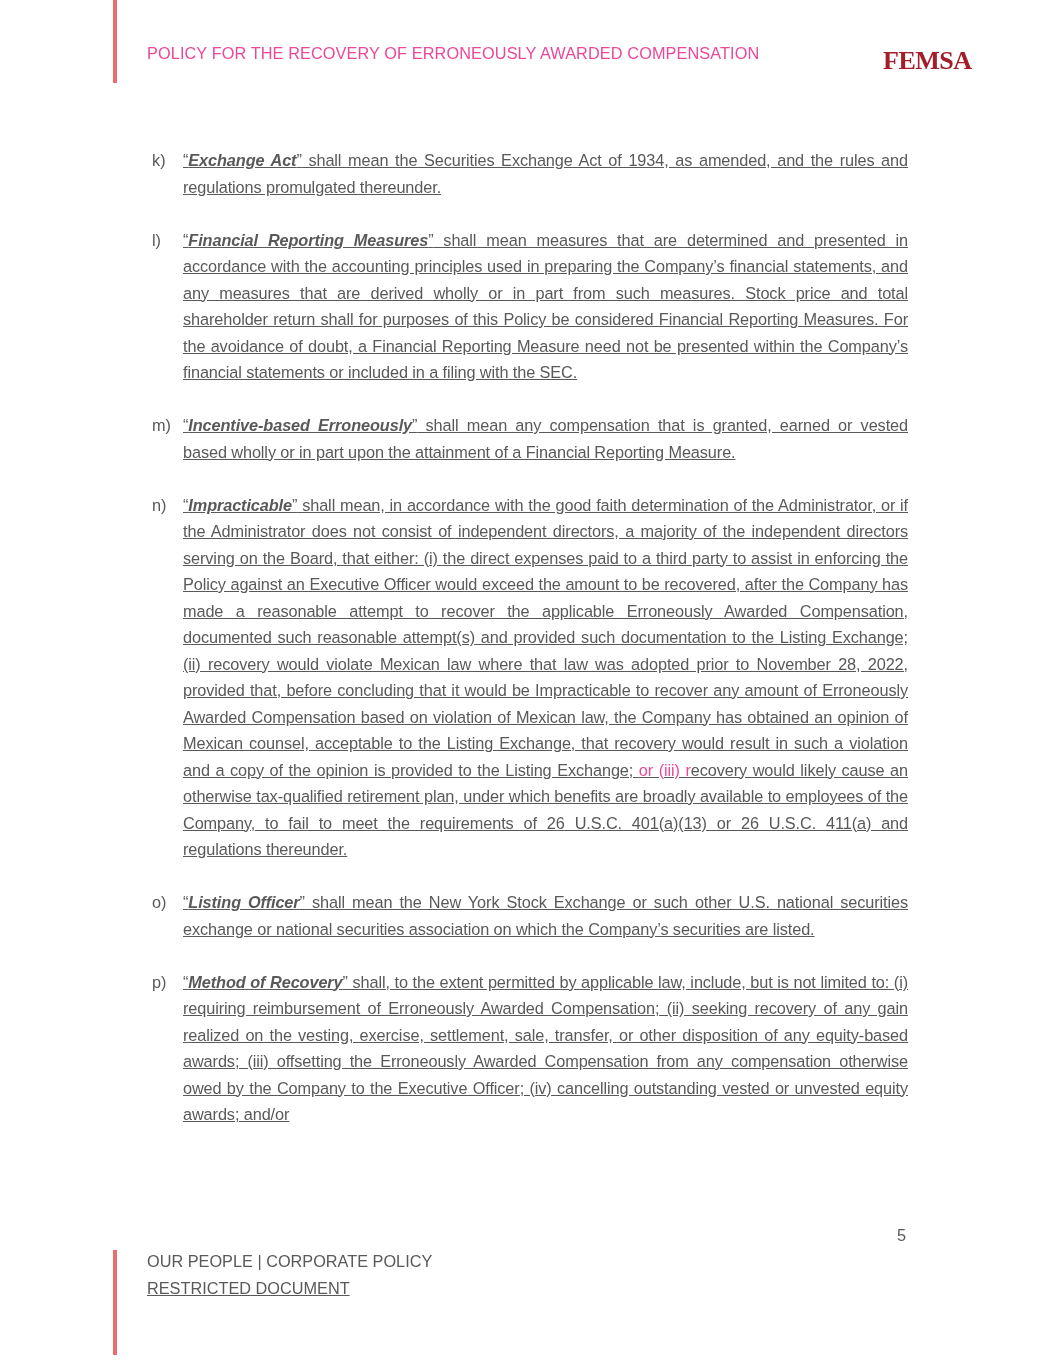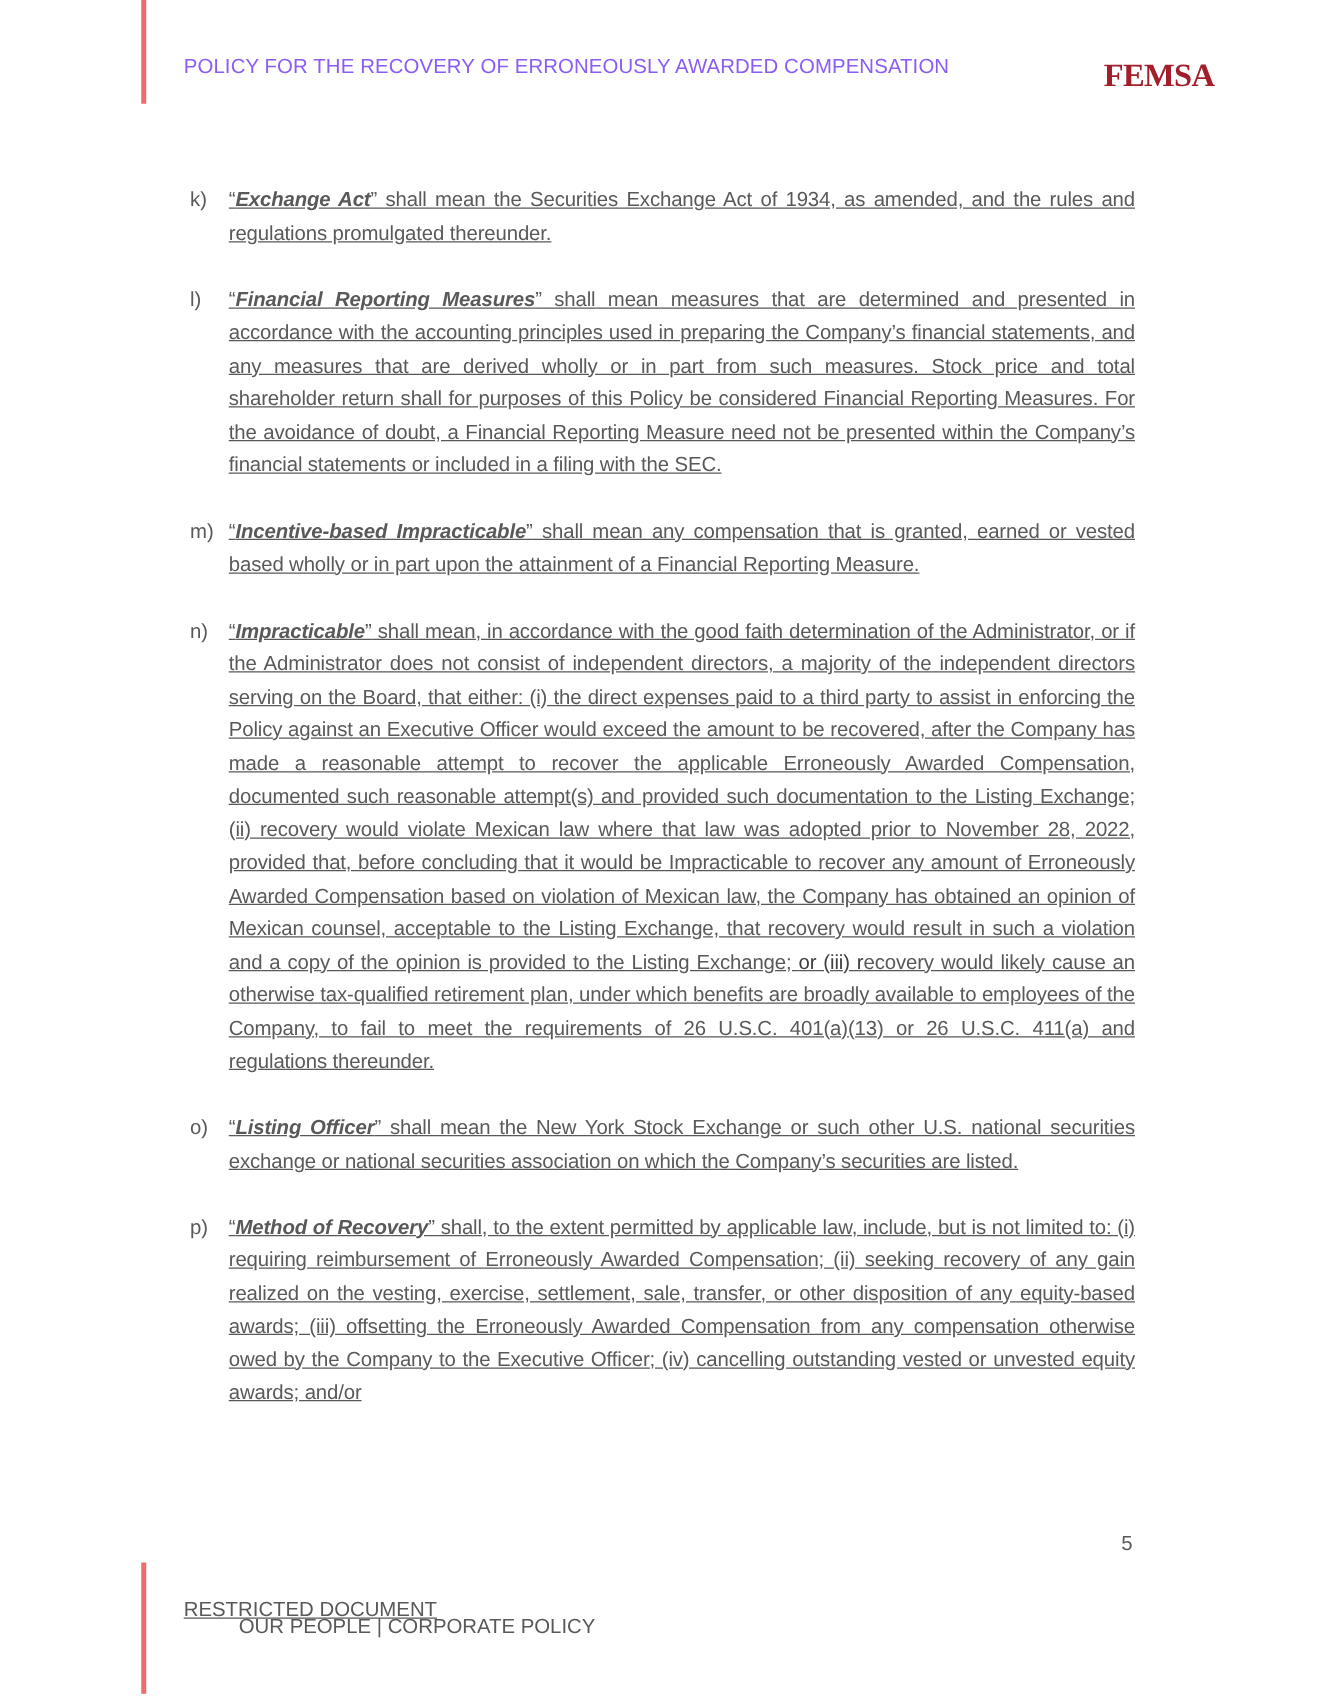--- a/index.html
+++ b/index.html
@@ -6,42 +6,42 @@
   body {
     width: 1055px; height: 1365px; position: relative; overflow: hidden;
     font-family: "Liberation Sans", "DejaVu Sans", sans-serif;
     color: #595959;
   }
   .accent-bar { position: absolute; left: 113px; width: 4px; background: #ee6b6e; }
   .accent-bar.top { top: 0; height: 83px; }
   .accent-bar.bottom { top: 1250px; height: 105px; }
   .header-title {
     position: absolute; left: 147px; top: 44px;
-    font-size: 16.3px; letter-spacing: 0.1px; color: #8b5cf6; white-space: nowrap;
+    font-size: 16.3px; letter-spacing: 0.1px; color: #ec4899; white-space: nowrap;
   }
   .logo {
     position: absolute; left: 883px; top: 47px;
     font-family: "Liberation Serif", "DejaVu Serif", serif;
     font-weight: bold; font-size: 26px; color: #a31e2b; letter-spacing: -0.5px;
     line-height: 28px;
     text-align: center;
   }
   .content { position: absolute; left: 150px; top: 147px; width: 758px; }
   .item { position: relative; padding-left: 33px; margin-bottom: 26.5px; }
   .item-label { position: absolute; left: 2px; top: 0; font-size: 16.3px; line-height: 26.5px; }
   .item-text {
     font-size: 16.3px; line-height: 26.5px; text-align: justify; letter-spacing: -0.1px; text-decoration: underline;
   }
   .term { font-weight: bold; font-style: italic; }
-  .dark { color: #404040; }
+  .dark { color: #ec4899; }
   .page-number { position: absolute; left: 897px; top: 1226px; font-size: 16.3px; color: #595959; }
   .footer-line {
     position: absolute; left: 147px; font-size: 16.3px; color: #595959; white-space: nowrap;
   }
-  .footer-line.l1 { top: 1292px; margin-left: 44px; }
+  .footer-line.l1 { top: 1252px; }
   .footer-line.l2 { top: 1279px; text-decoration: underline; }
 </style>
 </head>
 <body>
 
 <div class="accent-bar top"></div>
 <div class="header-title">POLICY FOR THE RECOVERY OF ERRONEOUSLY AWARDED COMPENSATION</div>
 <div class="logo">FEMSA</div>
 
 <div class="content">
@@ -50,21 +50,21 @@
     <div class="item-text"><span>“</span><span class="term">Exchange Act</span><span>”</span><span> shall mean the Securities Exchange Act of 1934, as amended, and the rules and regulations promulgated thereunder.</span></div>
   </div>
 
   <div class="item">
     <span class="item-label">l)</span>
     <div class="item-text"><span>“</span><span class="term">Financial Reporting Measures</span><span>”</span><span> shall mean measures that are determined and presented in accordance with the accounting principles used in preparing the Company’s financial statements, and any measures that are derived wholly or in part from such measures. Stock price and total shareholder return shall for purposes of this Policy be considered Financial Reporting Measures. For the avoidance of doubt, a Financial Reporting Measure need not be presented within the Company’s financial statements or included in a filing with the SEC.</span></div>
   </div>
 
   <div class="item">
     <span class="item-label">m)</span>
-    <div class="item-text"><span>“</span><span class="term">Incentive-based Impracticable</span><span>”</span><span> shall mean any compensation that is granted, earned or vested based wholly or in part upon the attainment of a Financial Reporting Measure.</span></div>
+    <div class="item-text"><span>“</span><span class="term">Incentive-based Erroneously</span><span>”</span><span> shall mean any compensation that is granted, earned or vested based wholly or in part upon the attainment of a Financial Reporting Measure.</span></div>
   </div>
 
   <div class="item">
     <span class="item-label">n)</span>
     <div class="item-text"><span>“</span><span class="term">Impracticable</span><span>”</span><span> shall mean, in accordance with the good faith determination of the Administrator, or if the Administrator does not consist of independent directors, a majority of the independent directors serving on the Board, that either: (i) the direct expenses paid to a third party to assist in enforcing the Policy against an Executive Officer would exceed the amount to be recovered, after the Company has made a reasonable attempt to recover the applicable Erroneously Awarded Compensation, documented such reasonable attempt(s) and provided such documentation to the Listing Exchange; (ii) recovery would violate Mexican law where that law was adopted prior to November 28, 2022, provided that, before concluding that it would be Impracticable to recover any amount of Erroneously Awarded Compensation based on violation of Mexican law, the Company has obtained an opinion of Mexican counsel, acceptable to the Listing Exchange, that recovery would result in such a violation and a copy of the opinion is provided to the Listing Exchange; </span><span class="dark">or (iii) r</span><span>ecovery would likely cause an otherwise tax-qualified retirement plan, under which benefits are broadly available to employees of the Company, to fail to meet the requirements of 26 U.S.C. 401(a)(13) or 26 U.S.C. 411(a) and regulations thereunder.</span></div>
   </div>
 
   <div class="item">
     <span class="item-label">o)</span>
     <div class="item-text"><span>“</span><span class="term">Listing Officer</span><span>”</span><span> shall mean the New York Stock Exchange or such other U.S. national securities exchange or national securities association on which the Company’s securities are listed.</span></div>

